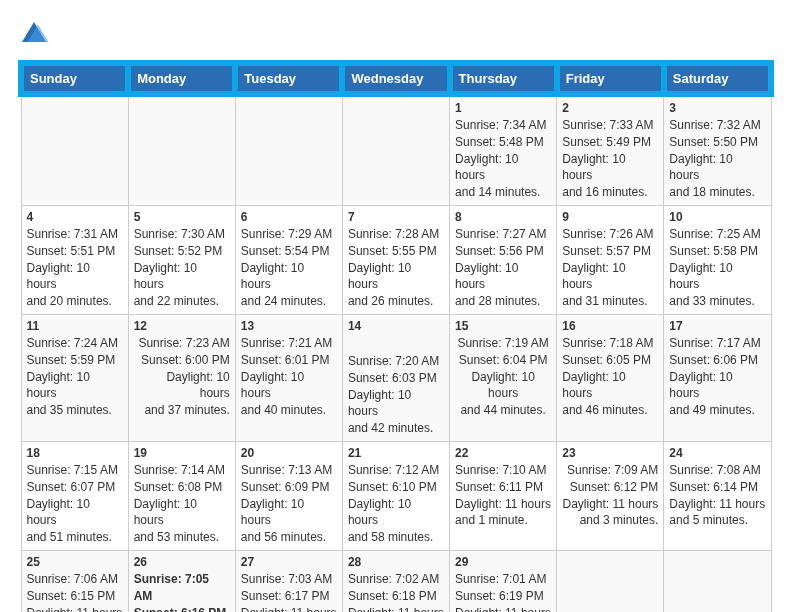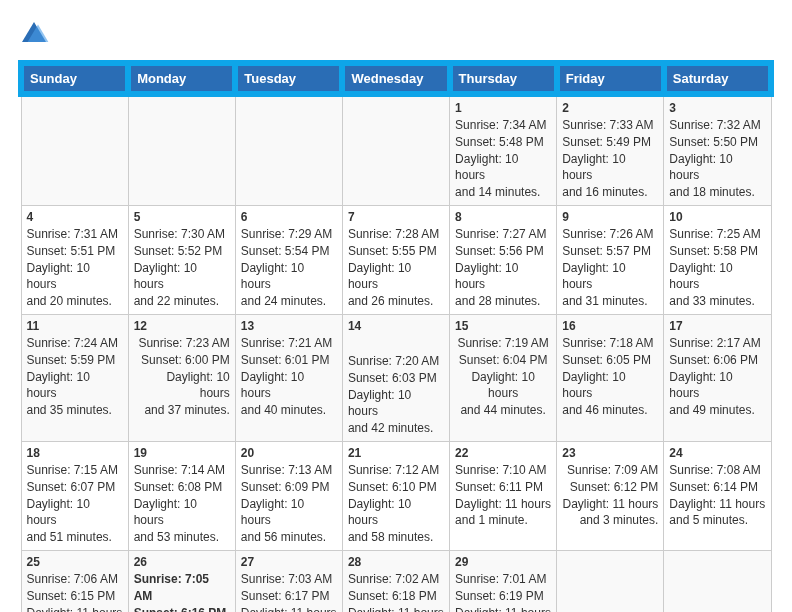--- a/index.html
+++ b/index.html
@@ -244,21 +244,21 @@
           </td>
           <td>
             <span class="day-num">16</span>
             <div class="day-info" style="white-space: pre-line;">Sunrise: 7:18 AM
 Sunset: 6:05 PM
 Daylight: 10 hours
 and 46 minutes.</div>
           </td>
           <td>
             <span class="day-num">17</span>
-            <div class="day-info" style="white-space: pre-line;">Sunrise: 2:17 AM
+            <div class="day-info" style="white-space: pre-line;">Sunrise: 7:17 AM
 Sunset: 6:06 PM
 Daylight: 10 hours
 and 49 minutes.</div>
           </td>
         </tr>
         <tr>
           <td>
             <span class="day-num">18</span>
             <div class="day-info" style="white-space: pre-line;">Sunrise: 7:15 AM
 Sunset: 6:07 PM

